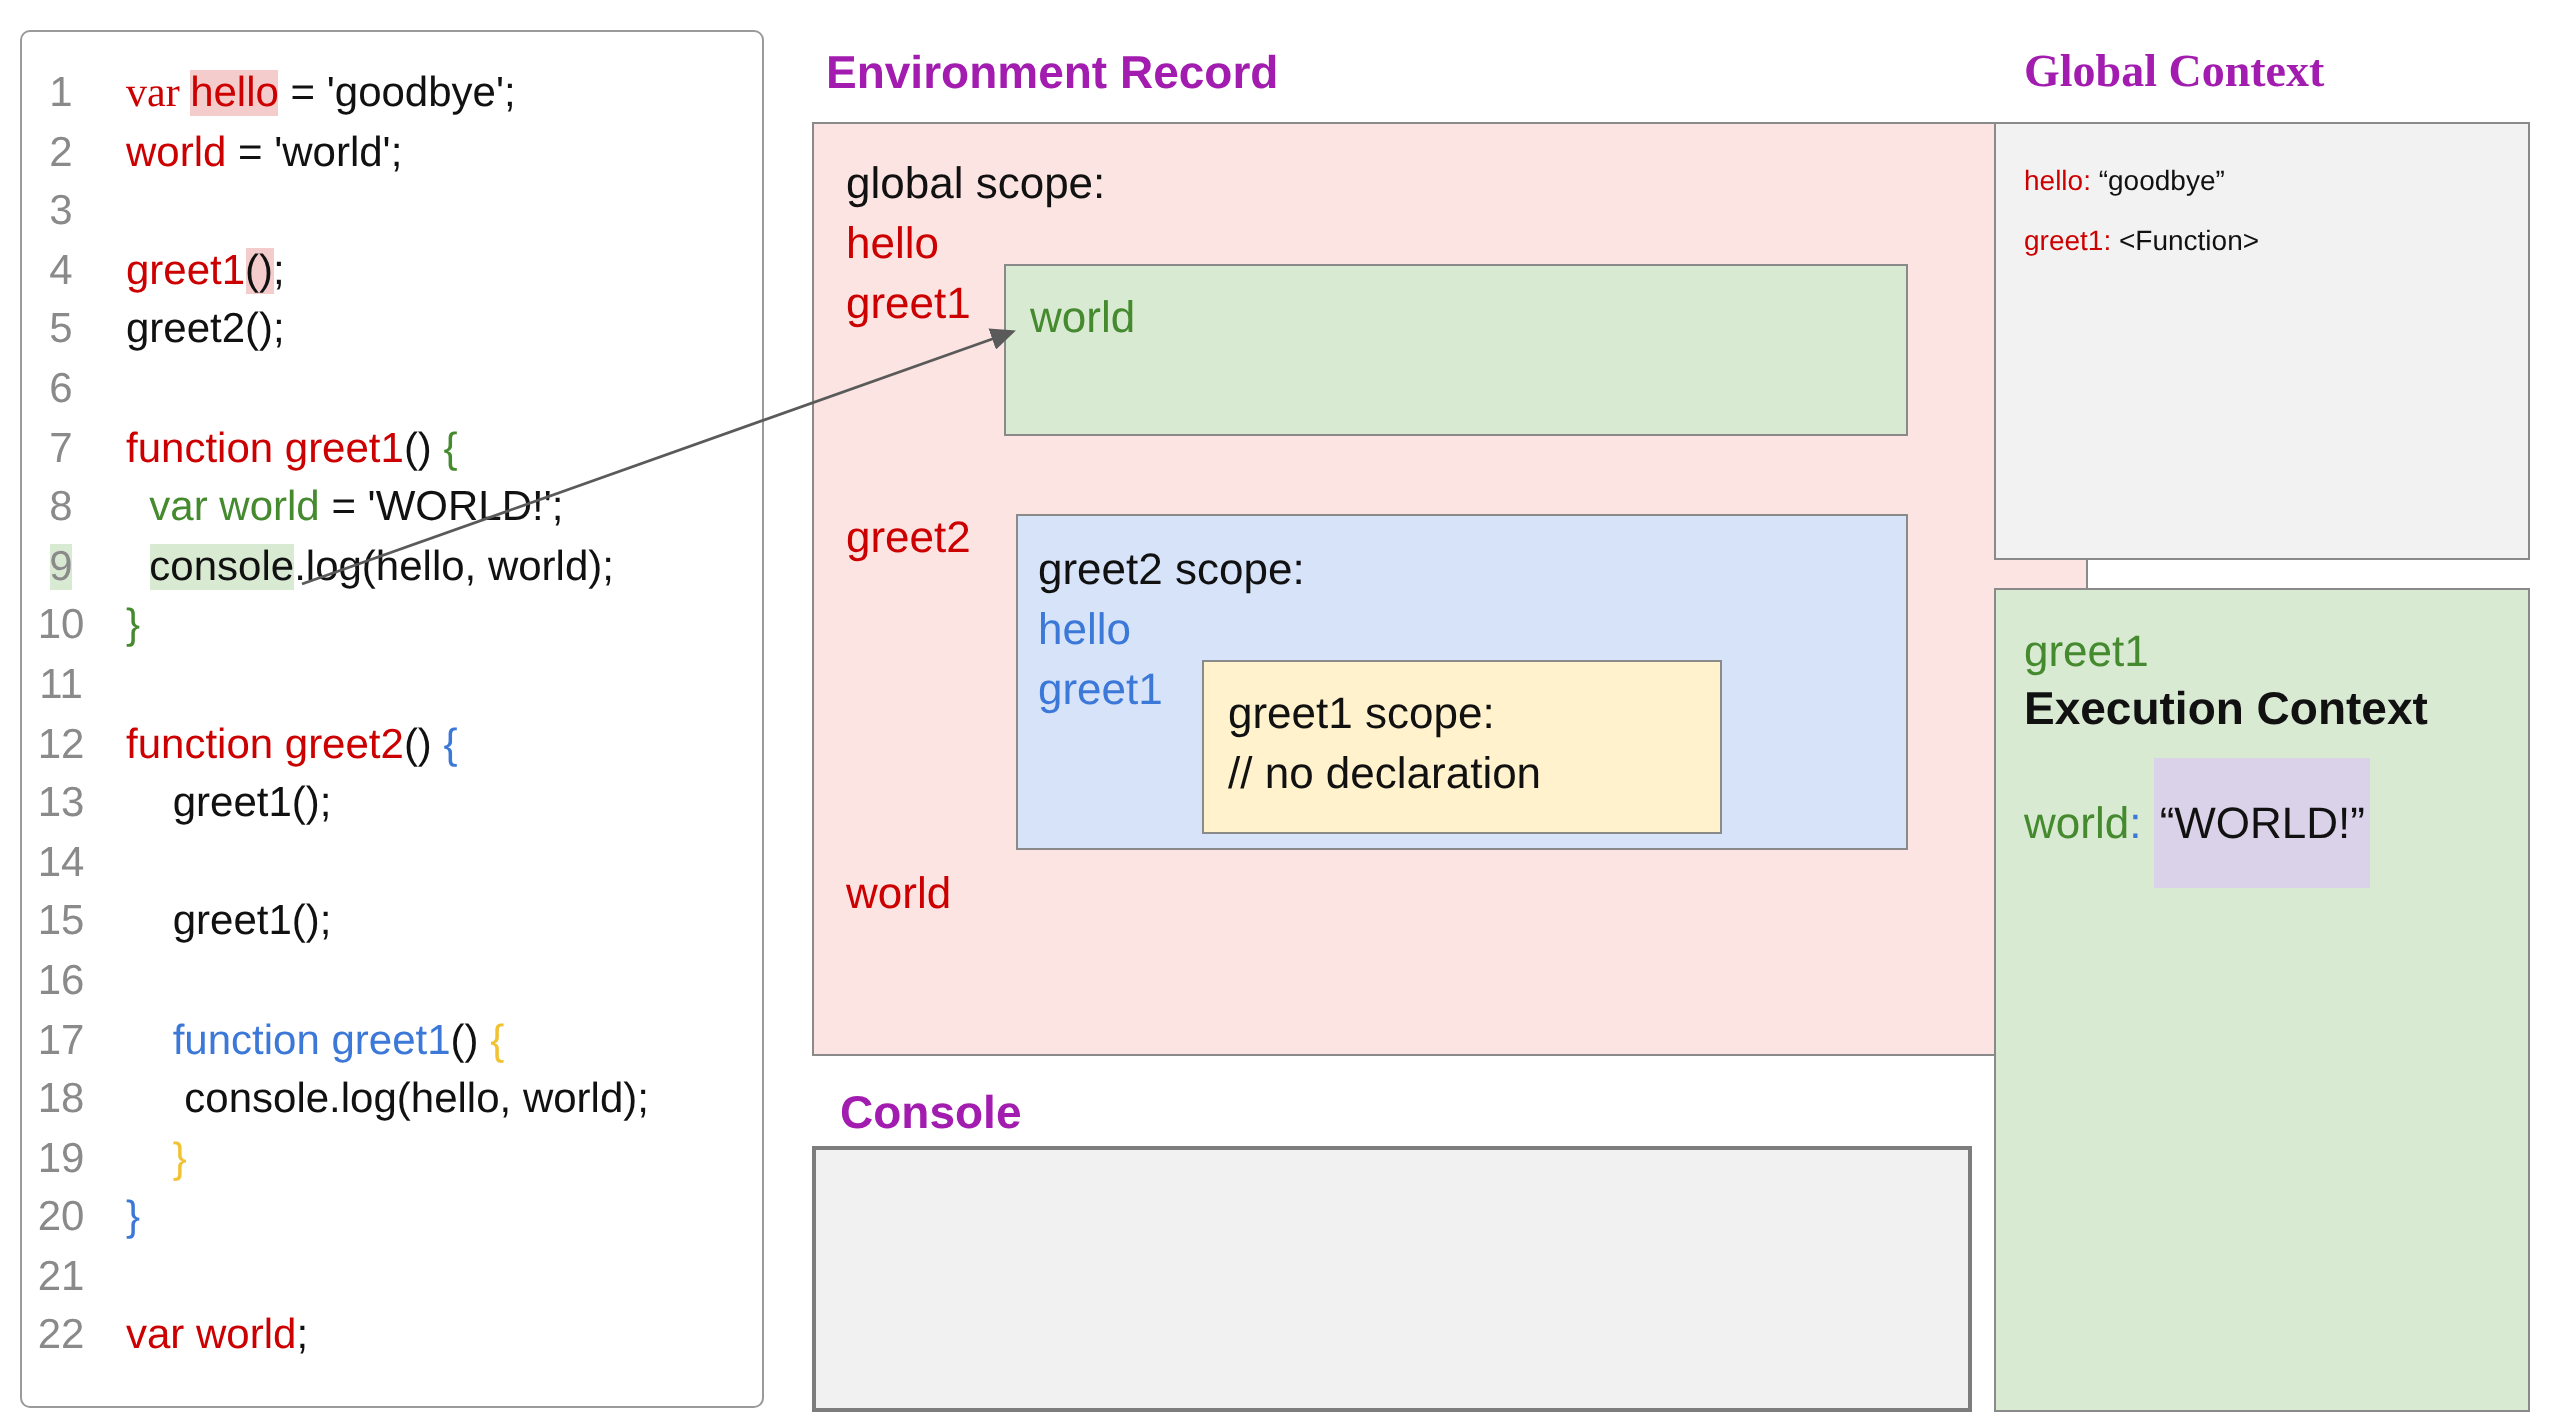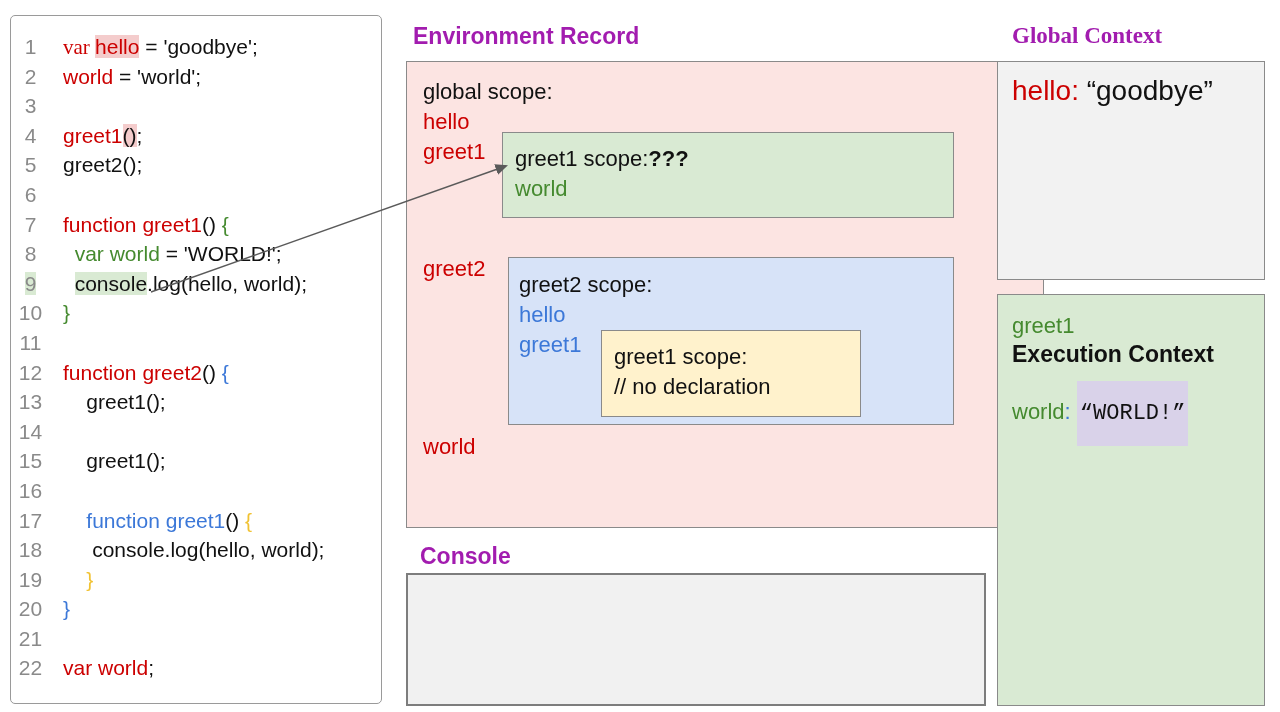--- a/index.html
+++ b/index.html
@@ -53,32 +53,32 @@
   .seg-b{font-weight:bold;}
 
   
   #console-title{left:420px;top:543px;}
   #console-box{left:406px;top:573px;width:580px;height:133px;background:#f1f1f1;border:2px solid #7d7d7d;}
 
   
   #gc-title{left:1012px;top:23px;font-family:Liberation Serif, serif;}
   #gc-box{
     left:997px;top:61px;width:268px;height:219px;background:var(--graybox);
-    border:1.5px solid #8a8a8a;padding:14px 0 0 14px;font-size:28px;line-height:29.5px;
+    border:1.5px solid #8a8a8a;padding:14px 0 0 14px;font-size:14px;line-height:29.5px;
   }
 
   
   #exec-box{
     left:997px;top:294px;width:268px;height:412px;background:var(--greenbox);
     border:1.5px solid #8a8a8a;font-size:22px;line-height:29.5px;
   }
   #exec-func{position:absolute;left:14px;top:16px;color:var(--green);}
   #exec-title{position:absolute;left:14px;top:45px;font-size:23px;font-weight:bold;}
   #exec-row{position:absolute;left:14px;top:102px;white-space:nowrap;}
-  .h-pad{padding:20px 3px;font-family:Liberation Mono, monospace;}
+  .h-pad{padding:20px 3px;}
 
   
   #arrow-svg{position:absolute;left:0;top:0;width:1280px;height:712px;z-index:5;pointer-events:none;}
 </style>
 </head>
 <body>
 
 <div class="abs" id="code-panel">
   <div>
       <div class="code-line">
@@ -177,21 +177,20 @@
   <div class="er-text" id="er-global-col">
     <div>global scope:</div>
     <div class="c-red">hello</div>
     <div class="c-red">greet1</div>
   </div>
 
   <div class="er-text" id="er-greet2-label">greet2</div>
   <div class="er-text" id="er-world-label">world</div>
 
   <div class="abs" id="greet1-scope">
-    <div class="scope-line"><span>greet1 scope:</span><span class="seg-b">???</span></div>
     <div class="scope-line c-green">world</div>
   </div>
 
   <div class="abs" id="greet2-scope">
     <div class="scope-line">greet2 scope:</div>
     <div class="scope-line c-blue">hello</div>
     <div class="scope-line c-blue">greet1</div>
 
     <div class="abs" id="greet1-inner-scope">
       <div class="scope-line">greet1 scope:</div>
@@ -199,20 +198,21 @@
     </div>
   </div>
 </div>
 
 <div class="abs panel-title" id="console-title">Console</div>
 <div class="abs" id="console-box"></div>
 
 <div class="abs panel-title" id="gc-title">Global Context</div>
 <div class="abs" id="gc-box">
   <div class="scope-line"><span style="color: var(--red);">hello:</span><span> “goodbye”</span></div>
+  <div class="scope-line"><span style="color: var(--red);">greet1:</span><span> &lt;Function&gt;</span></div>
 </div>
 
 <div class="abs" id="exec-box">
   <div id="exec-func">greet1</div>
   <div id="exec-title">Execution Context</div>
   <div id="exec-row"><span style="color: var(--green);">world</span><span style="color: var(--blue);">:</span><span> </span><span class="h-pad" style="background: var(--lavhl);">“WORLD!”</span></div>
 </div>
 
 <svg id="arrow-svg">
   <defs>

